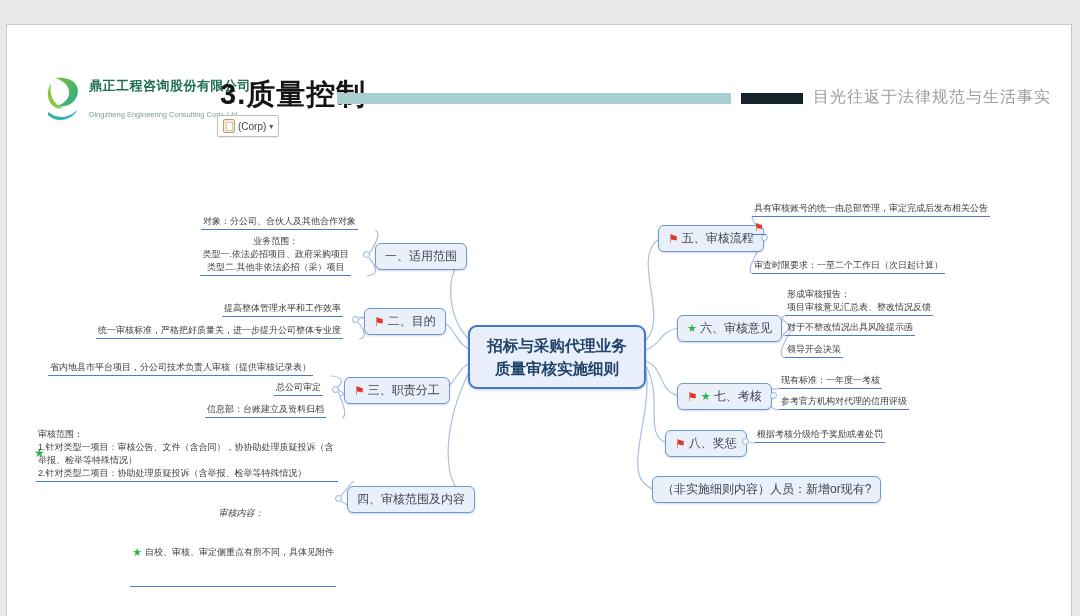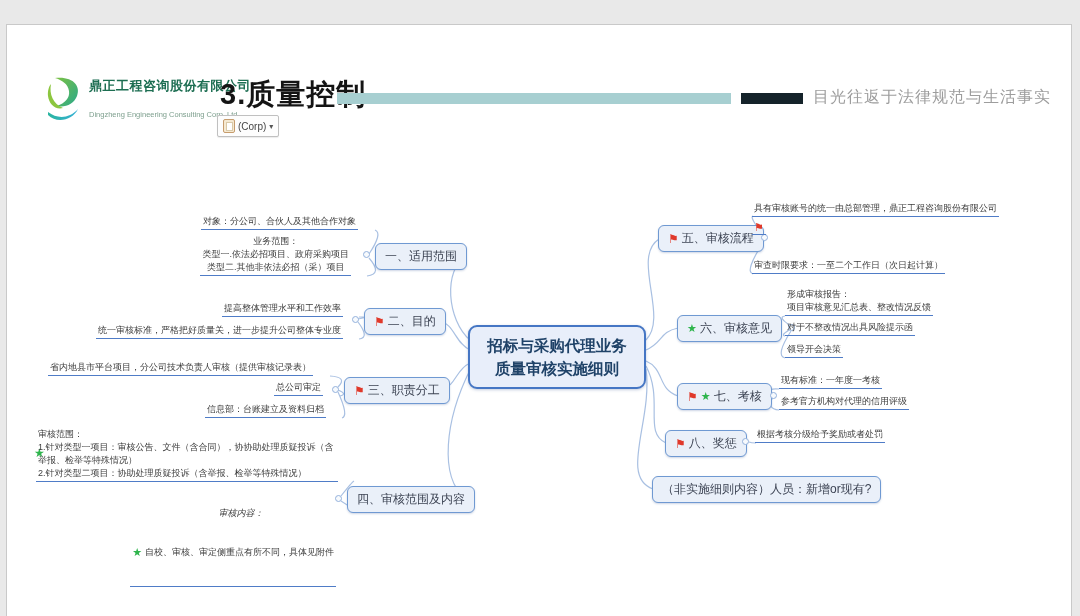--- a/index.html
+++ b/index.html
@@ -166,21 +166,21 @@
 1.针对类型一项目：审核公告、文件（含合同），协协助处理质疑投诉（含举报、检举等特殊情况）
 2.针对类型二项目：协助处理质疑投诉（含举报、检举等特殊情况）</div>
     <div class="leaf rt" style="right:735px;top:456px">
       <div style="padding-left:16px;font-style:italic;">审核内容：</div>
       <div class="star-line">
         <span class="star">★</span>
         <span>自校、审核、审定侧重点有所不同，具体见附件</span>
       </div>
     </div>
 
-    <div class="leaf" style="left:745px;top:177px">具有审核账号的统一由总部管理，鼎正工程咨询股份有限公司</div>
+    <div class="leaf" style="left:745px;top:177px">具有审核账号的统一由总部管理，审定完成后发布相关公告</div>
     <div class="leaf leaf-flex" style="left:745px;top:196px">
       <span class="flag">⚑</span>
     </div>
     <div class="leaf" style="left:745px;top:234px">审查时限要求：一至二个工作日（次日起计算）</div>
     <div class="leaf" style="left:778px;top:263px">形成审核报告：
 项目审核意见汇总表、整改情况反馈</div>
     <div class="leaf" style="left:778px;top:296px">对于不整改情况出具风险提示函</div>
     <div class="leaf" style="left:778px;top:318px">领导开会决策</div>
     <div class="leaf" style="left:772px;top:349px">现有标准：一年度一考核</div>
     <div class="leaf" style="left:772px;top:370px">参考官方机构对代理的信用评级</div>

